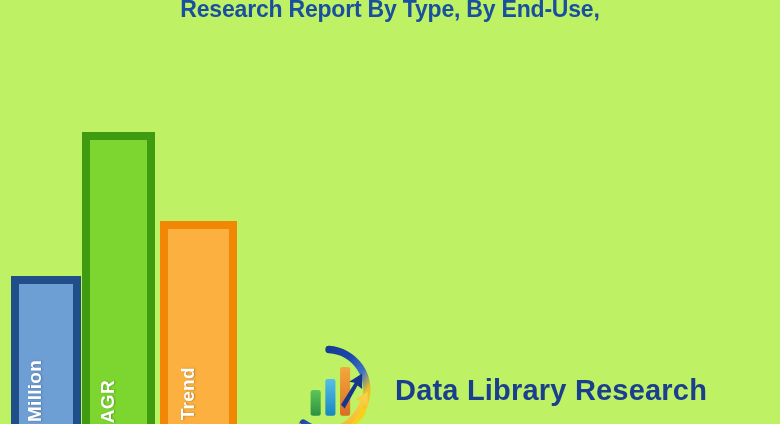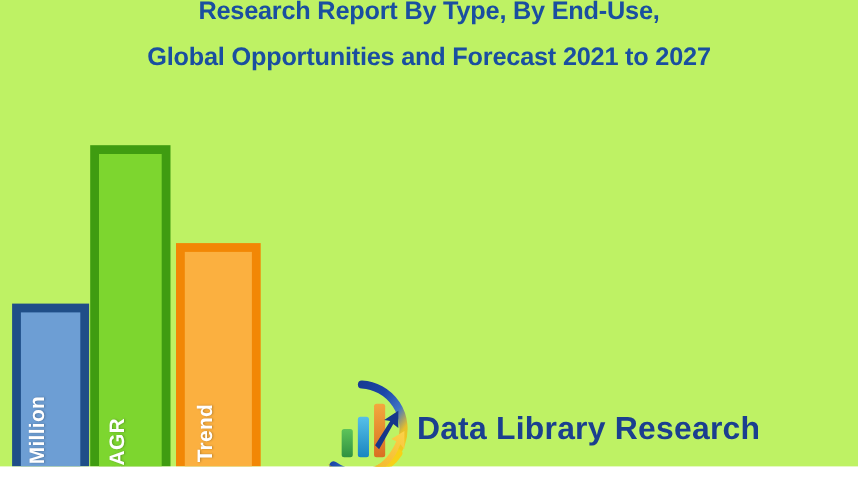--- a/index.html
+++ b/index.html
@@ -94,36 +94,35 @@
     display: flex;
     align-items: center;
     z-index: 6;
   }
   #brand-mark {
     width: 92px;
     height: 92px;
     flex: 0 0 92px;
   }
   #brand-name {
-    margin-left: 4px;
+    margin-left: 20px;
     color: #1b3f8f;
     font-weight: bold;
     font-size: 29px;
     letter-spacing: 0.2px;
     white-space: nowrap;
   }
 </style>
 </head>
 <body>
 
 <div id="banner">
 
   <div id="headline">
     <span class="headline-line">Research Report By Type, By End-Use,</span>
-    <span class="headline-line">Global Opportunities and Forecast 2021 to 2027</span>
   </div>
 
   <div id="bar-chart">
 
     <div class="bar" id="bar-blue">
       <div class="bar-inner">
         <span class="bar-label">USD XX Million</span>
       </div>
     </div>
 

